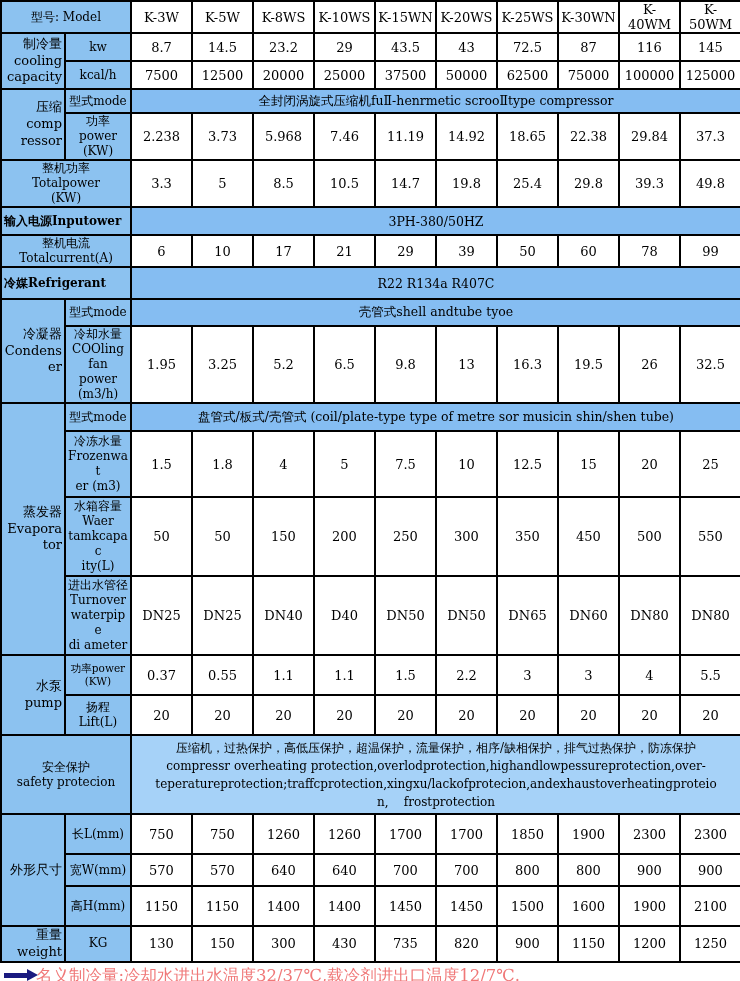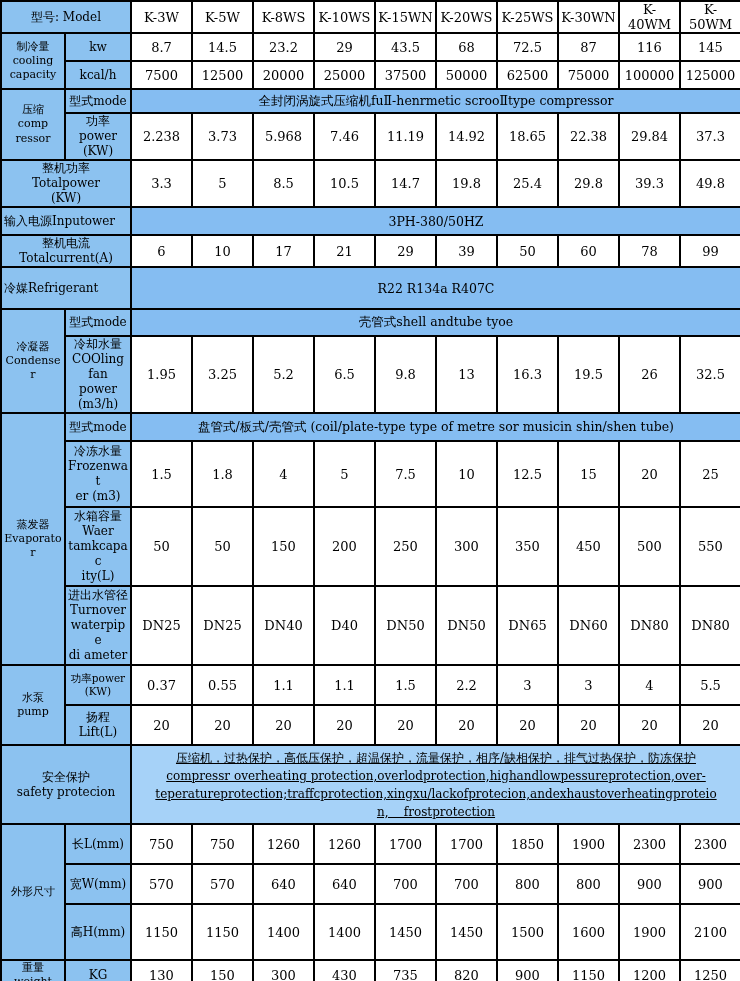--- a/index.html
+++ b/index.html
@@ -1,24 +1,24 @@
 <!DOCTYPE html>
 <html style="--label_blue: #8CC2F0; --band_blue: #85BDF2; --safety_blue: #A6D2F8; --note_red: #F07878; --arrow_navy: #1A1A80;"><head>
 <meta charset="utf-8">
 <style>
   html,body{margin:0;padding:0;background:#ffffff;}
   body{width:740px;font-family:"DejaVu Serif","Liberation Serif",serif;color:#000;}
   table{border-collapse:collapse;width:740px;table-layout:fixed;}
   td{border:2px solid #000;text-align:center;vertical-align:middle;font-size:13px;padding:0 2px;overflow:hidden;word-break:break-word;}
   .lab{background:var(--label_blue,#8CC2F0);white-space:pre-line;font-size:12px;line-height:1.25;margin-top:36px;}
-  .grp{background:var(--label_blue,#8CC2F0);white-space:pre-line;font-size:11px;line-height:1.3;}
+  .grp{background:var(--label_blue,#8CC2F0);white-space:pre-line;font-size:13px;line-height:1.3;text-align:right;}
   .band{background:var(--band_blue,#85BDF2);font-size:12.5px;}
-  .safety-cell{background:var(--safety_blue,#A6D2F8);white-space:pre-wrap;font-size:12px;line-height:1.5;text-decoration:underline;}
+  .safety-cell{background:var(--safety_blue,#A6D2F8);white-space:pre-wrap;font-size:12px;line-height:1.5;}
   .val{background:#ffffff;}
-  .tl{text-align:left;}
+  .tl{text-align:left;font-weight:bold;}
   .sm{font-size:10.5px;}
   .notes{padding:3px 0 0 2px;}
   .note{display:flex;align-items:center;color:var(--note_red,#F07878);font-size:16.5px;line-height:1.05;margin:1px 0;white-space:nowrap;}
   .arrow{display:inline-block;position:relative;width:24px;height:5px;background:var(--arrow_navy,#1A1A80);margin:0 8px 0 2px;flex:0 0 auto;}
   .arrow::after{content:'';position:absolute;right:-10px;top:-4px;border-left:11px solid var(--arrow_navy,#1A1A80);border-top:6.5px solid transparent;border-bottom:6.5px solid transparent;}
 </style>
 </head>
 <body>
 
 <table>
@@ -55,21 +55,21 @@
   <tr style="height:28px">
     <td rowspan="2" class="grp">制冷量
 cooling
 capacity</td>
     <td class="lab">kw</td>
     <td class="val">8.7</td>
         <td class="val">14.5</td>
         <td class="val">23.2</td>
         <td class="val">29</td>
         <td class="val">43.5</td>
-        <td class="val">68</td>
+        <td class="val">43</td>
         <td class="val">72.5</td>
         <td class="val">87</td>
         <td class="val">116</td>
         <td class="val">145</td>
   </tr>
   <tr style="height:28px">
     <td class="lab">kcal/h</td>
     <td class="val">7500</td>
         <td class="val">12500</td>
         <td class="val">20000</td>
@@ -134,21 +134,21 @@
         <td class="val">17</td>
         <td class="val">21</td>
         <td class="val">29</td>
         <td class="val">39</td>
         <td class="val">50</td>
         <td class="val">60</td>
         <td class="val">78</td>
         <td class="val">99</td>
   </tr>
 
-  <tr style="height:42px">
+  <tr style="height:32px">
     <td colspan="2" class="lab tl">冷媒Refrigerant</td>
     <td colspan="10" class="band">R22 R134a R407C</td>
   </tr>
 
   <tr style="height:27px">
     <td rowspan="2" class="grp">冷凝器
 Condenser</td>
     <td class="lab">型式mode</td>
     <td colspan="10" class="band">壳管式shell andtube tyoe</td>
   </tr>
@@ -270,34 +270,34 @@
         <td class="val">750</td>
         <td class="val">1260</td>
         <td class="val">1260</td>
         <td class="val">1700</td>
         <td class="val">1700</td>
         <td class="val">1850</td>
         <td class="val">1900</td>
         <td class="val">2300</td>
         <td class="val">2300</td>
   </tr>
-  <tr style="height:40px">
+  <tr style="height:32px">
     <td class="lab">宽W(mm)</td>
     <td class="val">570</td>
         <td class="val">570</td>
         <td class="val">640</td>
         <td class="val">640</td>
         <td class="val">700</td>
         <td class="val">700</td>
         <td class="val">800</td>
         <td class="val">800</td>
         <td class="val">900</td>
         <td class="val">900</td>
   </tr>
-  <tr style="height:56px">
+  <tr style="height:40px">
     <td class="lab">高H(mm)</td>
     <td class="val">1150</td>
         <td class="val">1150</td>
         <td class="val">1400</td>
         <td class="val">1400</td>
         <td class="val">1450</td>
         <td class="val">1450</td>
         <td class="val">1500</td>
         <td class="val">1600</td>
         <td class="val">1900</td>

